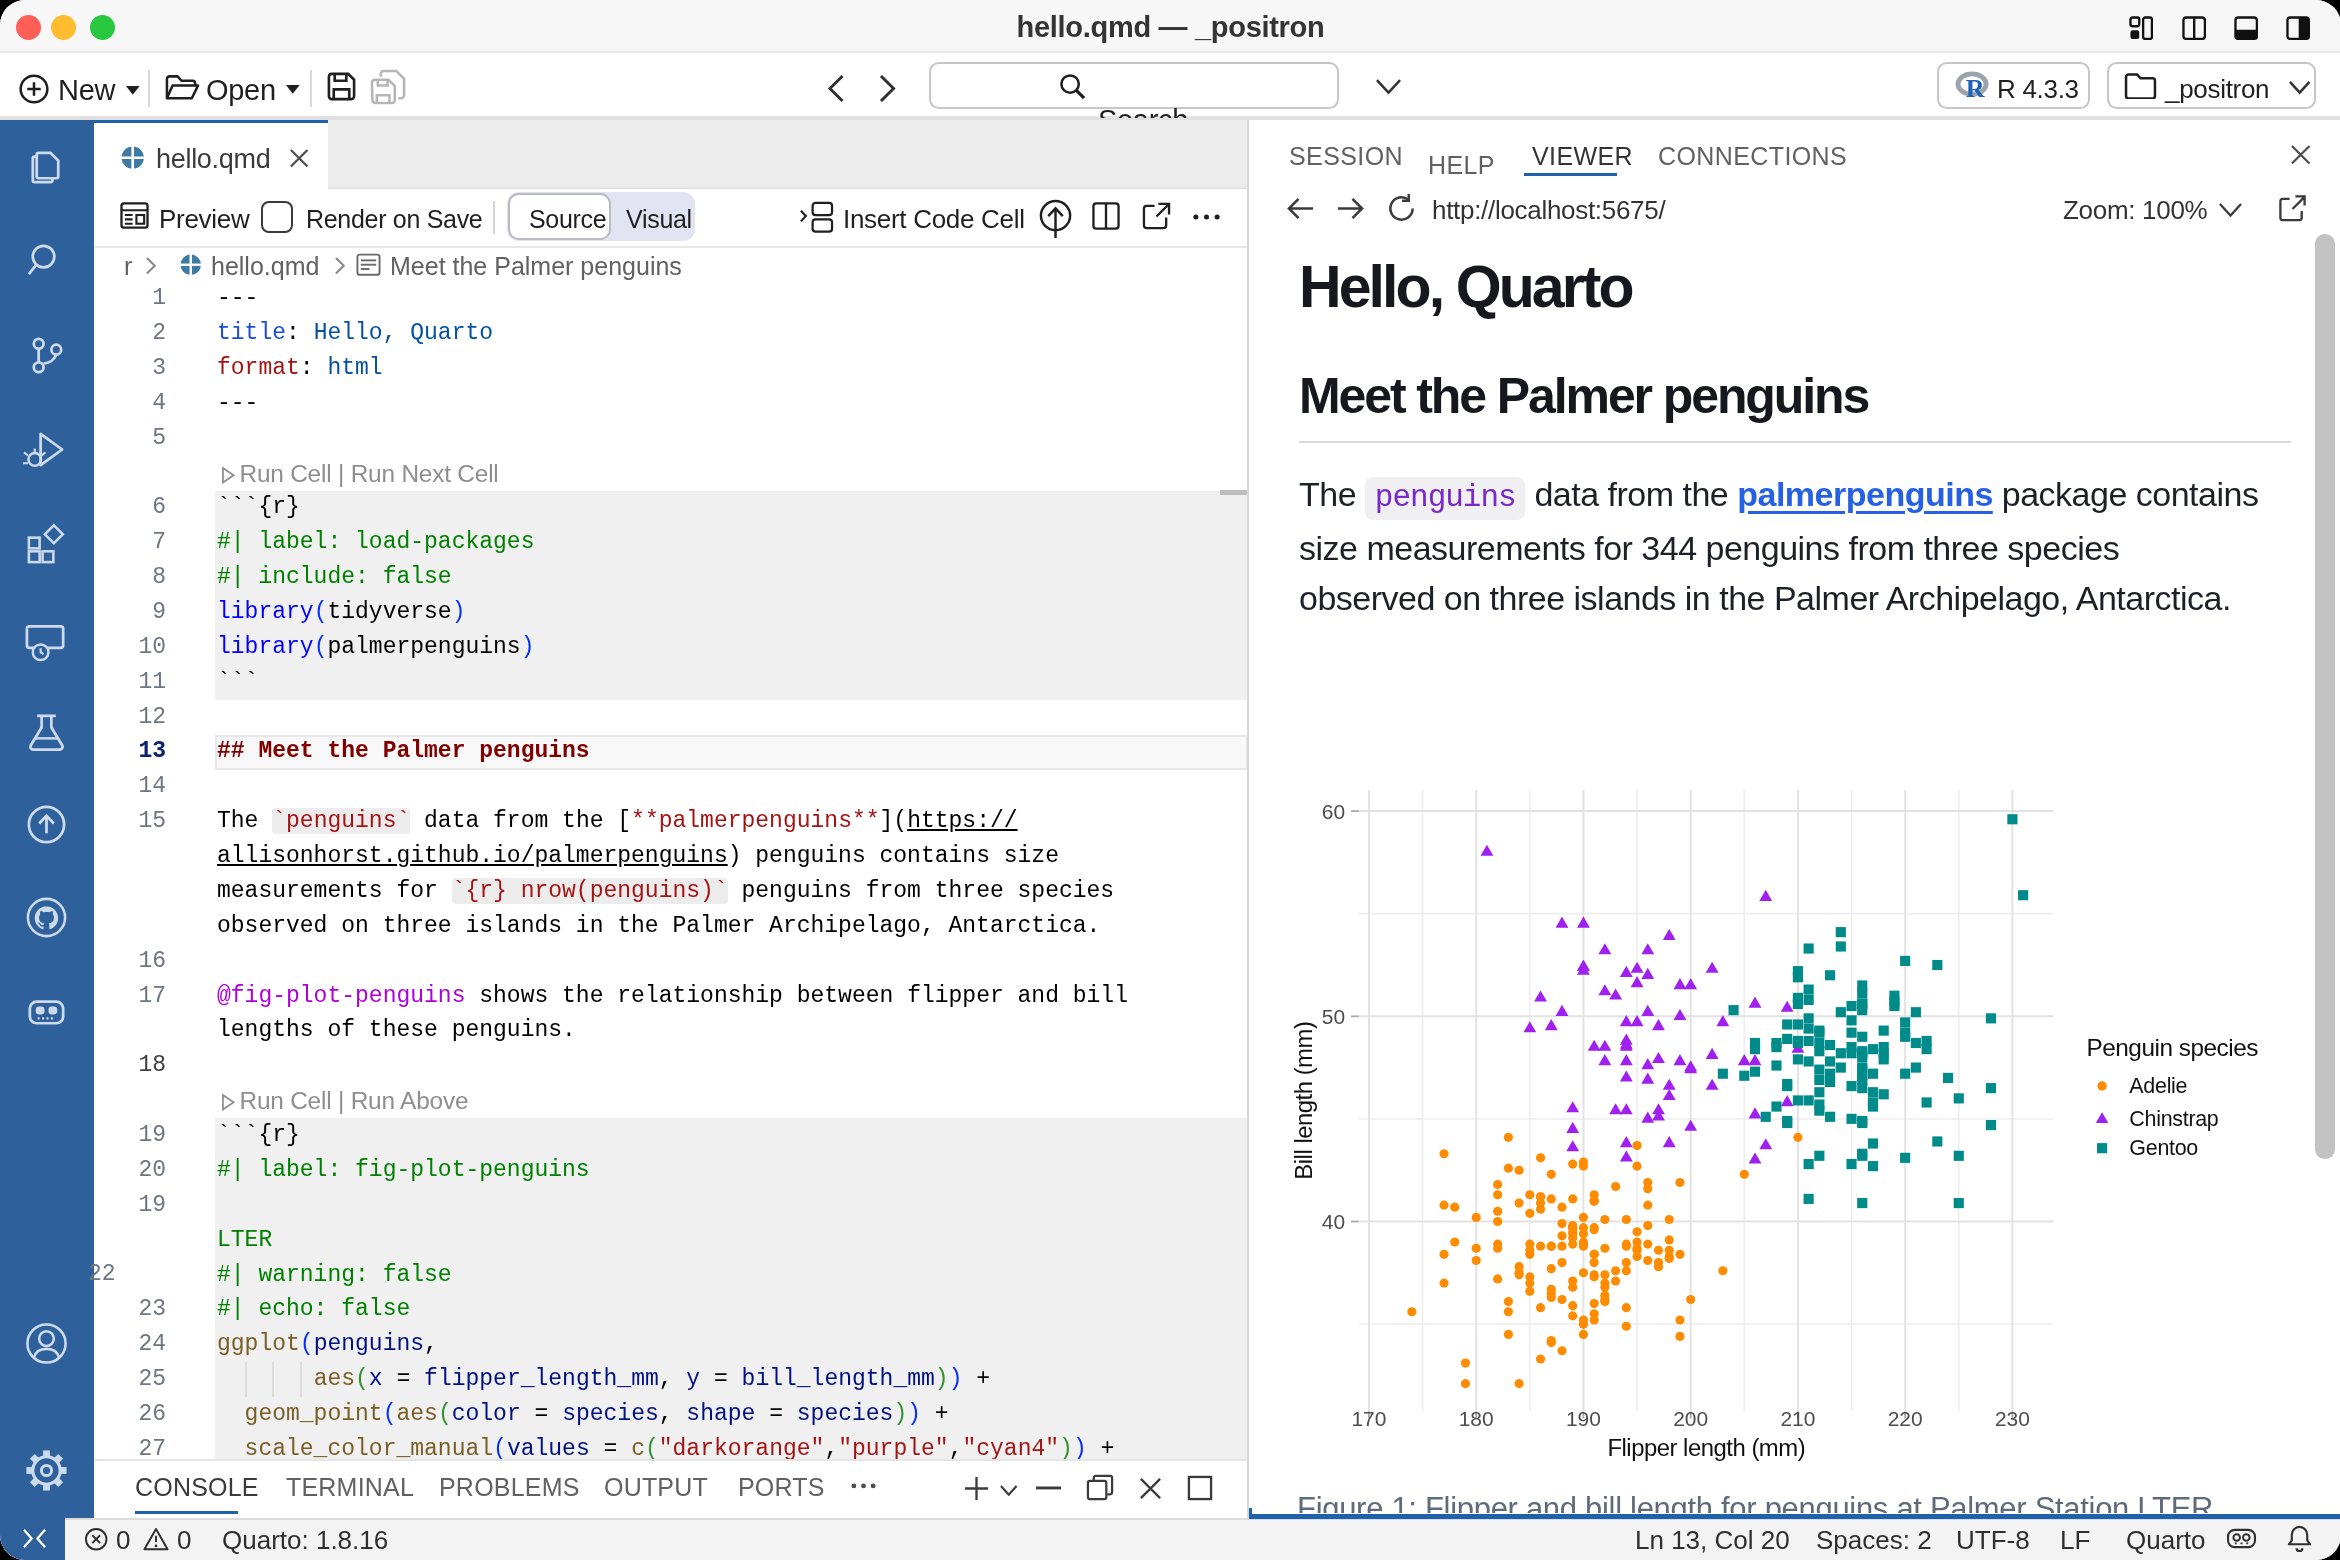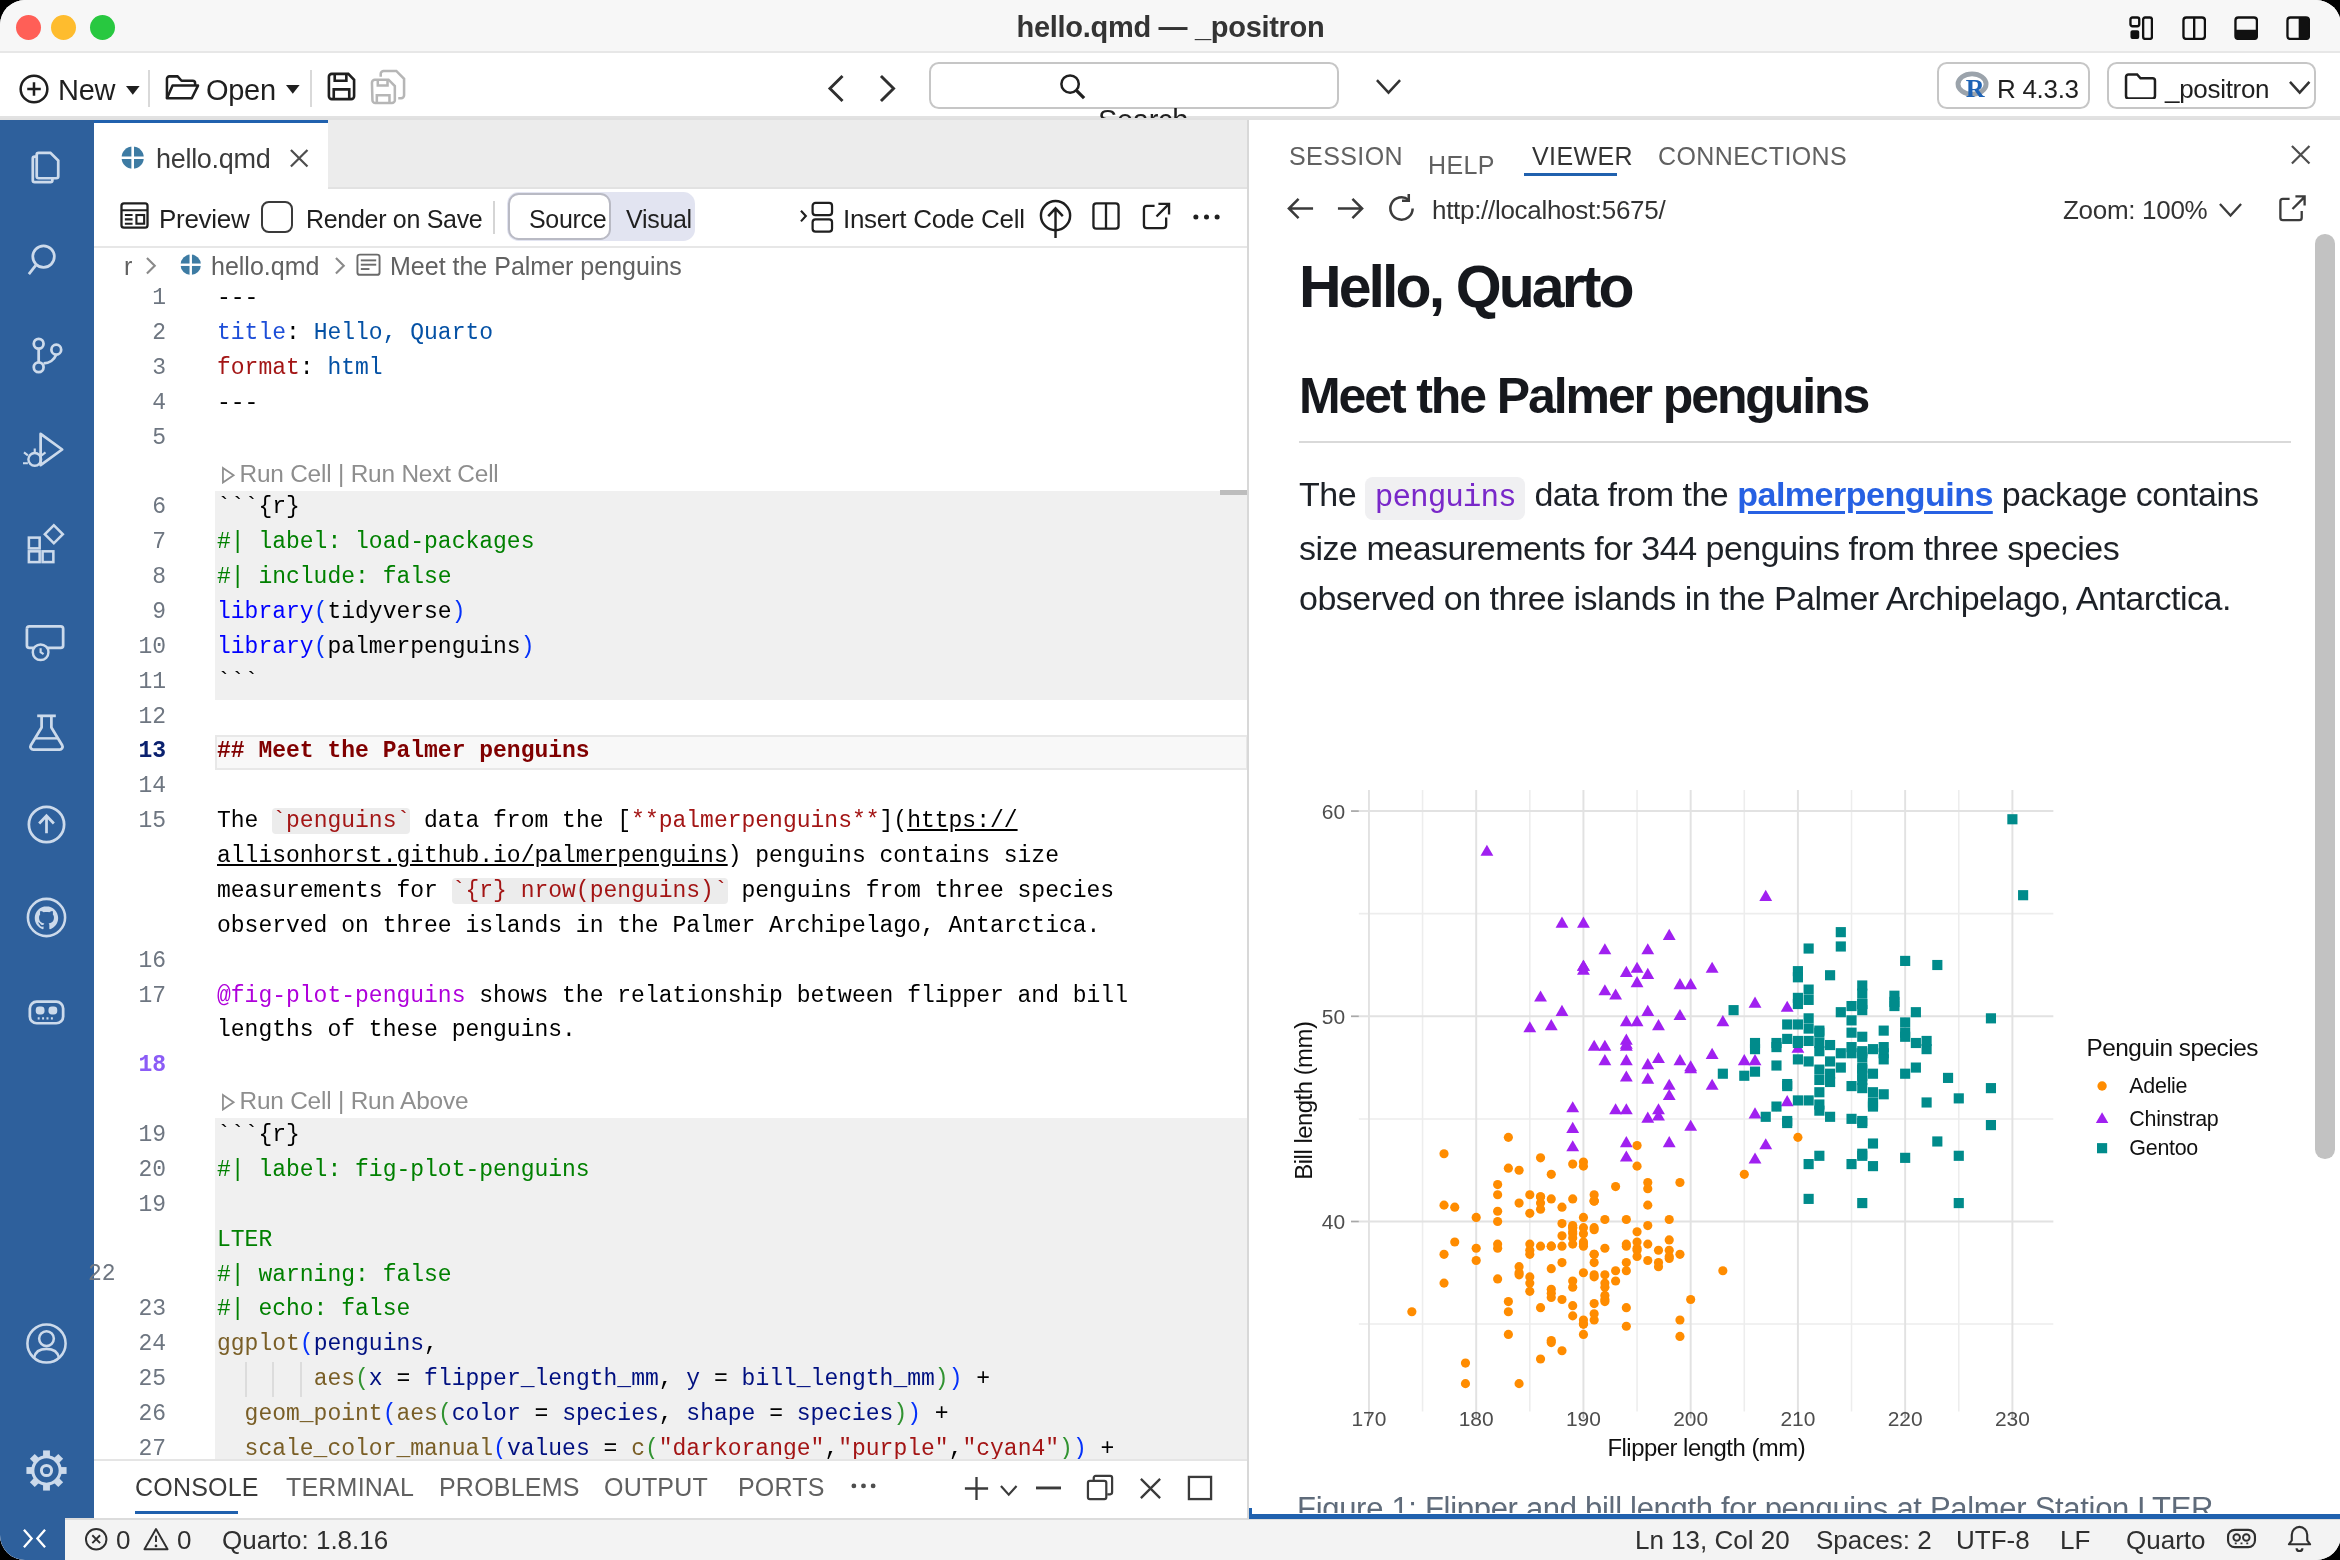--- a/index.html
+++ b/index.html
@@ -256,21 +256,21 @@
     <div class="abs" style="left:88px;top:564px;width:78px;text-align:right;font-family:'Liberation Mono',monospace;font-size:23px;line-height:27px;color:#6e7681;font-weight:400;">8</div>
     <div class="abs" style="left:88px;top:599px;width:78px;text-align:right;font-family:'Liberation Mono',monospace;font-size:23px;line-height:27px;color:#6e7681;font-weight:400;">9</div>
     <div class="abs" style="left:88px;top:634px;width:78px;text-align:right;font-family:'Liberation Mono',monospace;font-size:23px;line-height:27px;color:#6e7681;font-weight:400;">10</div>
     <div class="abs" style="left:88px;top:669px;width:78px;text-align:right;font-family:'Liberation Mono',monospace;font-size:23px;line-height:27px;color:#6e7681;font-weight:400;">11</div>
     <div class="abs" style="left:88px;top:704px;width:78px;text-align:right;font-family:'Liberation Mono',monospace;font-size:23px;line-height:27px;color:#6e7681;font-weight:400;">12</div>
     <div class="abs" style="left:88px;top:738px;width:78px;text-align:right;font-family:'Liberation Mono',monospace;font-size:23px;line-height:27px;color:#0b216f;font-weight:600;">13</div>
     <div class="abs" style="left:88px;top:773px;width:78px;text-align:right;font-family:'Liberation Mono',monospace;font-size:23px;line-height:27px;color:#6e7681;font-weight:400;">14</div>
     <div class="abs" style="left:88px;top:808px;width:78px;text-align:right;font-family:'Liberation Mono',monospace;font-size:23px;line-height:27px;color:#6e7681;font-weight:400;">15</div>
     <div class="abs" style="left:88px;top:948px;width:78px;text-align:right;font-family:'Liberation Mono',monospace;font-size:23px;line-height:27px;color:#6e7681;font-weight:400;">16</div>
     <div class="abs" style="left:88px;top:983px;width:78px;text-align:right;font-family:'Liberation Mono',monospace;font-size:23px;line-height:27px;color:#6e7681;font-weight:400;">17</div>
-    <div class="abs" style="left:88px;top:1052px;width:78px;text-align:right;font-family:'Liberation Mono',monospace;font-size:23px;line-height:27px;color:#8b5cf6;font-weight:700;">18</div>
+    <div class="abs" style="left:88px;top:1052px;width:78px;text-align:right;font-family:'Liberation Mono',monospace;font-size:23px;line-height:27px;color:#404040;font-weight:400;">18</div>
     <div class="abs" style="left:88px;top:1122px;width:78px;text-align:right;font-family:'Liberation Mono',monospace;font-size:23px;line-height:27px;color:#6e7681;font-weight:400;">19</div>
     <div class="abs" style="left:88px;top:1157px;width:78px;text-align:right;font-family:'Liberation Mono',monospace;font-size:23px;line-height:27px;color:#6e7681;font-weight:400;">20</div>
     <div class="abs" style="left:88px;top:1192px;width:78px;text-align:right;font-family:'Liberation Mono',monospace;font-size:23px;line-height:27px;color:#6e7681;font-weight:400;">19</div>
     <div class="abs" style="left:88px;top:1261px;width:78px;font-family:'Liberation Mono',monospace;font-size:23px;line-height:27px;color:#6e7681;font-weight:400;">22</div>
     <div class="abs" style="left:88px;top:1296px;width:78px;text-align:right;font-family:'Liberation Mono',monospace;font-size:23px;line-height:27px;color:#6e7681;font-weight:400;">23</div>
     <div class="abs" style="left:88px;top:1331px;width:78px;text-align:right;font-family:'Liberation Mono',monospace;font-size:23px;line-height:27px;color:#6e7681;font-weight:400;">24</div>
     <div class="abs" style="left:88px;top:1366px;width:78px;text-align:right;font-family:'Liberation Mono',monospace;font-size:23px;line-height:27px;color:#6e7681;font-weight:400;">25</div>
     <div class="abs" style="left:88px;top:1401px;width:78px;text-align:right;font-family:'Liberation Mono',monospace;font-size:23px;line-height:27px;color:#6e7681;font-weight:400;">26</div>
     <div class="abs" style="left:88px;top:1436px;width:78px;text-align:right;font-family:'Liberation Mono',monospace;font-size:23px;line-height:27px;color:#6e7681;font-weight:400;">27</div>
     <div class="abs" style="left:221px;top:460px;font-size:24.4px;color:#8e8e8e;letter-spacing:-0.2px;"><svg style="display:inline-block;vertical-align:-2px;margin-right:3.9px" width="14.6" height="18.5" viewBox="0 0 15 19">

